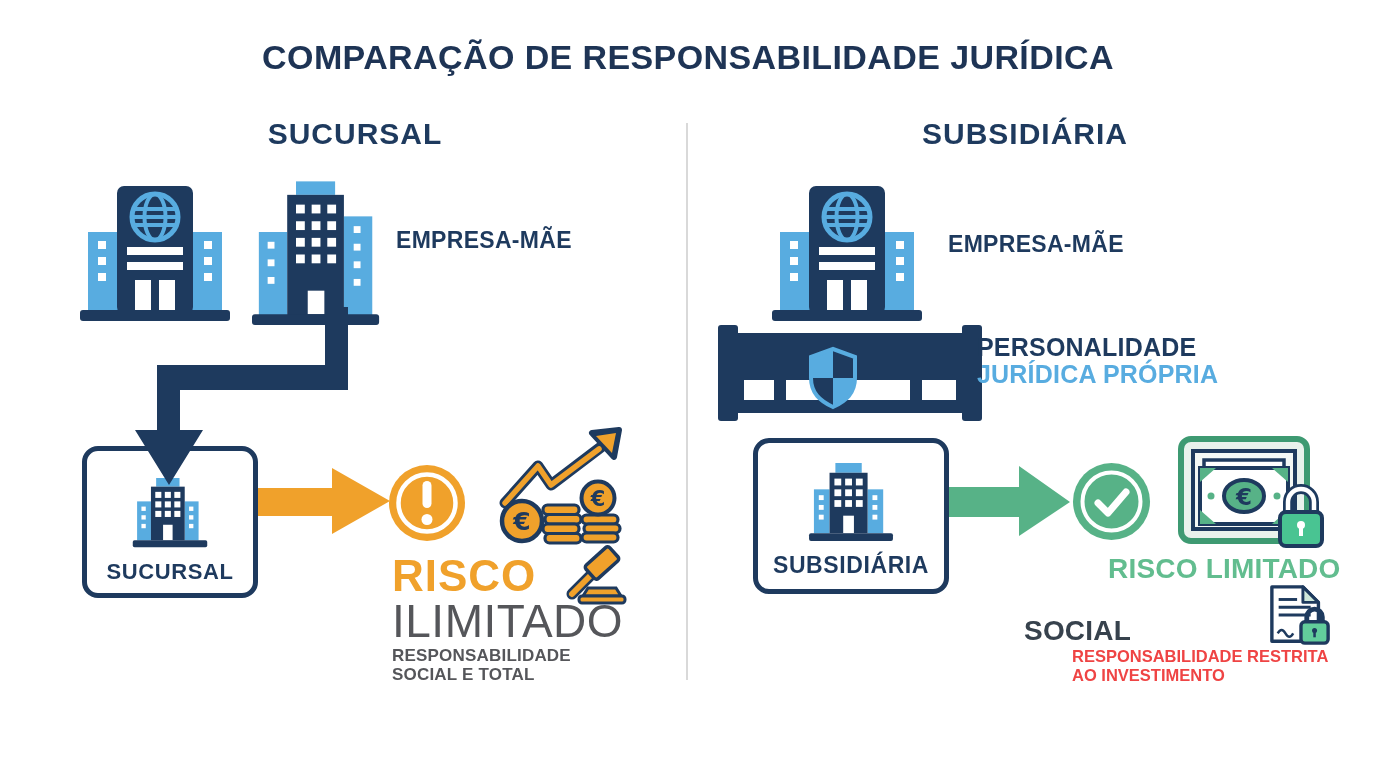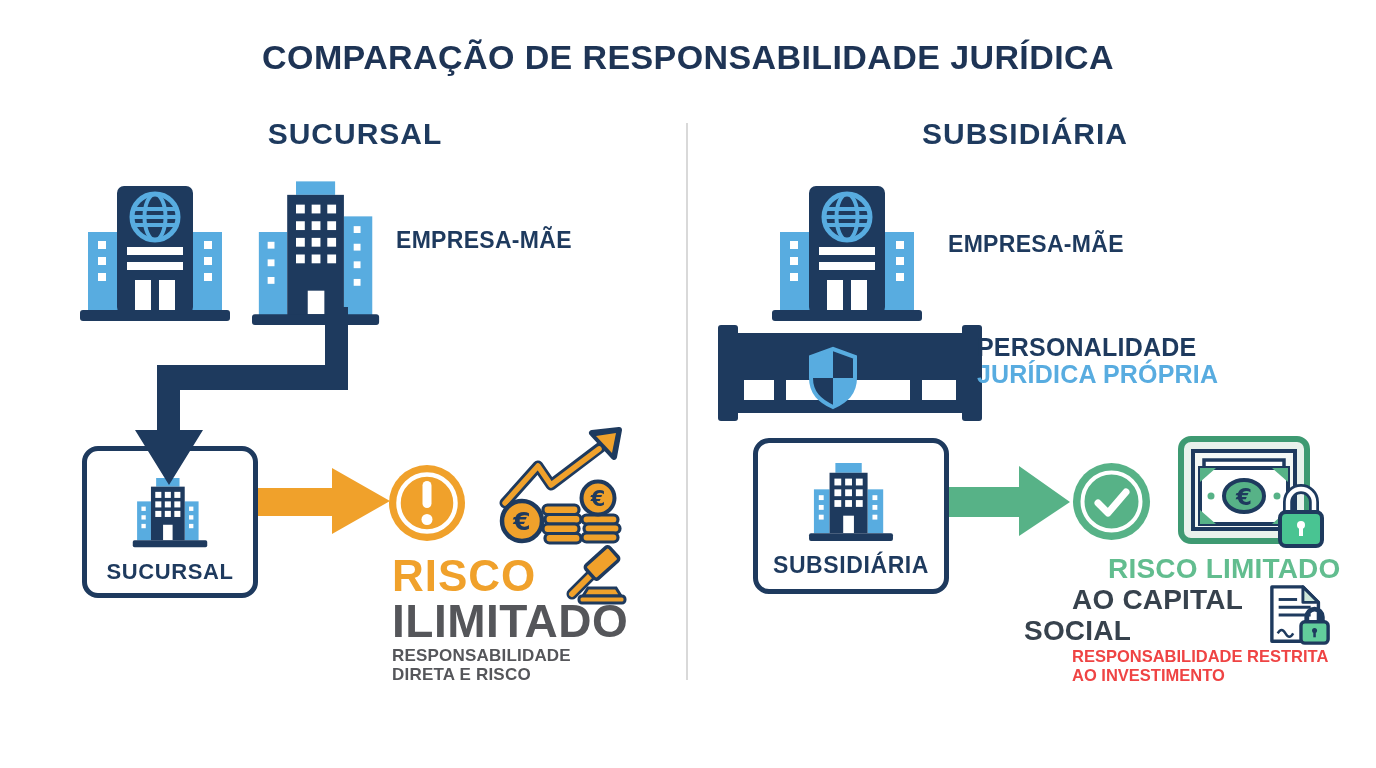--- a/index.html
+++ b/index.html
@@ -17,21 +17,21 @@
     font-size:30px;font-weight:800;letter-spacing:1px;color:#1e3a5e;
   }
   .divider{left:686px;top:123px;width:2px;height:557px;background:#d9d9d9;}
   .parent-label{font-size:23px;font-weight:800;line-height:27px;color:#1e3a5e;letter-spacing:.3px;}
   .entity-box{
     border:5px solid #1e3a5e;border-radius:16px;background:#ffffff;
     display:flex;flex-direction:column;align-items:center;box-sizing:border-box;
   }
   .entity-box .label{font-size:22px;font-weight:800;color:#1e3a5e;letter-spacing:.6px;text-align:center;}
   .risk-accent-orange{font-size:44px;font-weight:800;color:#f0a12b;letter-spacing:1px;}
-  .risk-rest-gray{font-size:46px;font-weight:700;color:#55565a;letter-spacing:.5px;}
+  .risk-rest-gray{font-size:46px;font-weight:400;color:#55565a;letter-spacing:.5px;}
   .risk-caption{font-size:17px;font-weight:800;color:#55565a;line-height:19px;letter-spacing:.2px;}
   .shield-label-1{font-size:25px;font-weight:800;color:#1e3a5e;letter-spacing:.2px;}
   .shield-label-2{font-size:25px;font-weight:800;color:#58ace0;letter-spacing:.2px;text-align:right;}
   .risk-accent-green{font-size:28px;font-weight:800;color:#62bd8f;letter-spacing:.2px;margin-left:36px;}
   .risk-dark{font-size:28px;font-weight:800;color:#37424d;letter-spacing:.2px;line-height:31px;}
   .risk-caption-right{font-size:16.5px;font-weight:800;color:#ef4444;line-height:19px;}
   .footer-bar{left:558px;top:726px;width:262px;height:11px;background:#1e3a5e;border-radius:5px;}
   .footer-text{left:0;top:740px;width:1376px;text-align:center;font-size:18px;color:#4a5566;}
 </style>
 </head>
@@ -196,21 +196,21 @@
       </g>
       <polygon points="24,44 52,44 57,52 19,52" fill="#f0a12b" stroke="#1e3a5e" stroke-width="3"></polygon>
       <rect x="15" y="52" width="46" height="7" rx="3" fill="#f0a12b" stroke="#1e3a5e" stroke-width="3"></rect>
     </svg>
   </div>
 
   <div class="abs risk-accent-orange" style="left:392px;top:551px;">RISCO</div>
   <div class="abs risk-rest-gray" style="left:392px;top:594px;">ILIMITADO</div>
   <div class="abs risk-caption" style="left:392px;top:646px;">
     <div>RESPONSABILIDADE</div>
-    <div>DIRETA E RISCO</div>
+    <div>SOCIAL E TOTAL</div>
   </div>
 
   <div class="abs" style="left:772px;top:184px;width:150px;height:140px;">
     <svg width="150" height="140" viewBox="0 0 150 140">
         <use href="#bldg-globe"></use>
       </svg>
   </div>
   <div class="abs parent-label" style="left:948px;top:231px;">EMPRESA-MÃE</div>
 
   <div class="abs" style="left:714px;top:323px;width:272px;height:100px;">
@@ -274,21 +274,20 @@
       <text x="66" y="69" text-anchor="middle" font-family="DejaVu Sans, sans-serif" font-size="23" font-weight="bold" fill="#1e3a5e">€</text>
       <path d="M110,78 V66 a13,13 0 0 1 26,0 V78" fill="none" stroke="#1e3a5e" stroke-width="10"></path>
       <path d="M110,78 V66 a13,13 0 0 1 26,0 V78" fill="none" stroke="#ffffff" stroke-width="4.5"></path>
       <rect x="102" y="76" width="42" height="34" rx="6" fill="#49c492" stroke="#1e3a5e" stroke-width="4"></rect>
       <circle cx="123" cy="89" r="4" fill="#ffffff"></circle>
       <rect x="121" y="91" width="4" height="9" fill="#ffffff"></rect>
     </svg>
   </div>
 
   <div class="abs risk-accent-green" style="left:1072px;top:553px;">RISCO LIMITADO</div>
-  <div class="abs risk-dark" style="left:1072px;top:584px;">AO CAPITAL</div>
   <div class="abs risk-dark" style="left:1024px;top:615px;">SOCIAL</div>
   <div class="abs risk-caption-right" style="left:1072px;top:647px;">
     <div>RESPONSABILIDADE RESTRITA</div>
     <div>AO INVESTIMENTO</div>
   </div>
 
   <div class="abs" style="left:1268px;top:583px;width:64px;height:64px;">
     <svg width="64" height="64" viewBox="0 0 66 66">
       <path d="M4,4 H36 L52,20 V60 H4 Z" fill="#ffffff" stroke="#1e3a5e" stroke-width="3.5" stroke-linejoin="round"></path>
       <path d="M36,4 V20 H52 Z" fill="#cfe8da" stroke="#1e3a5e" stroke-width="3" stroke-linejoin="round"></path>

